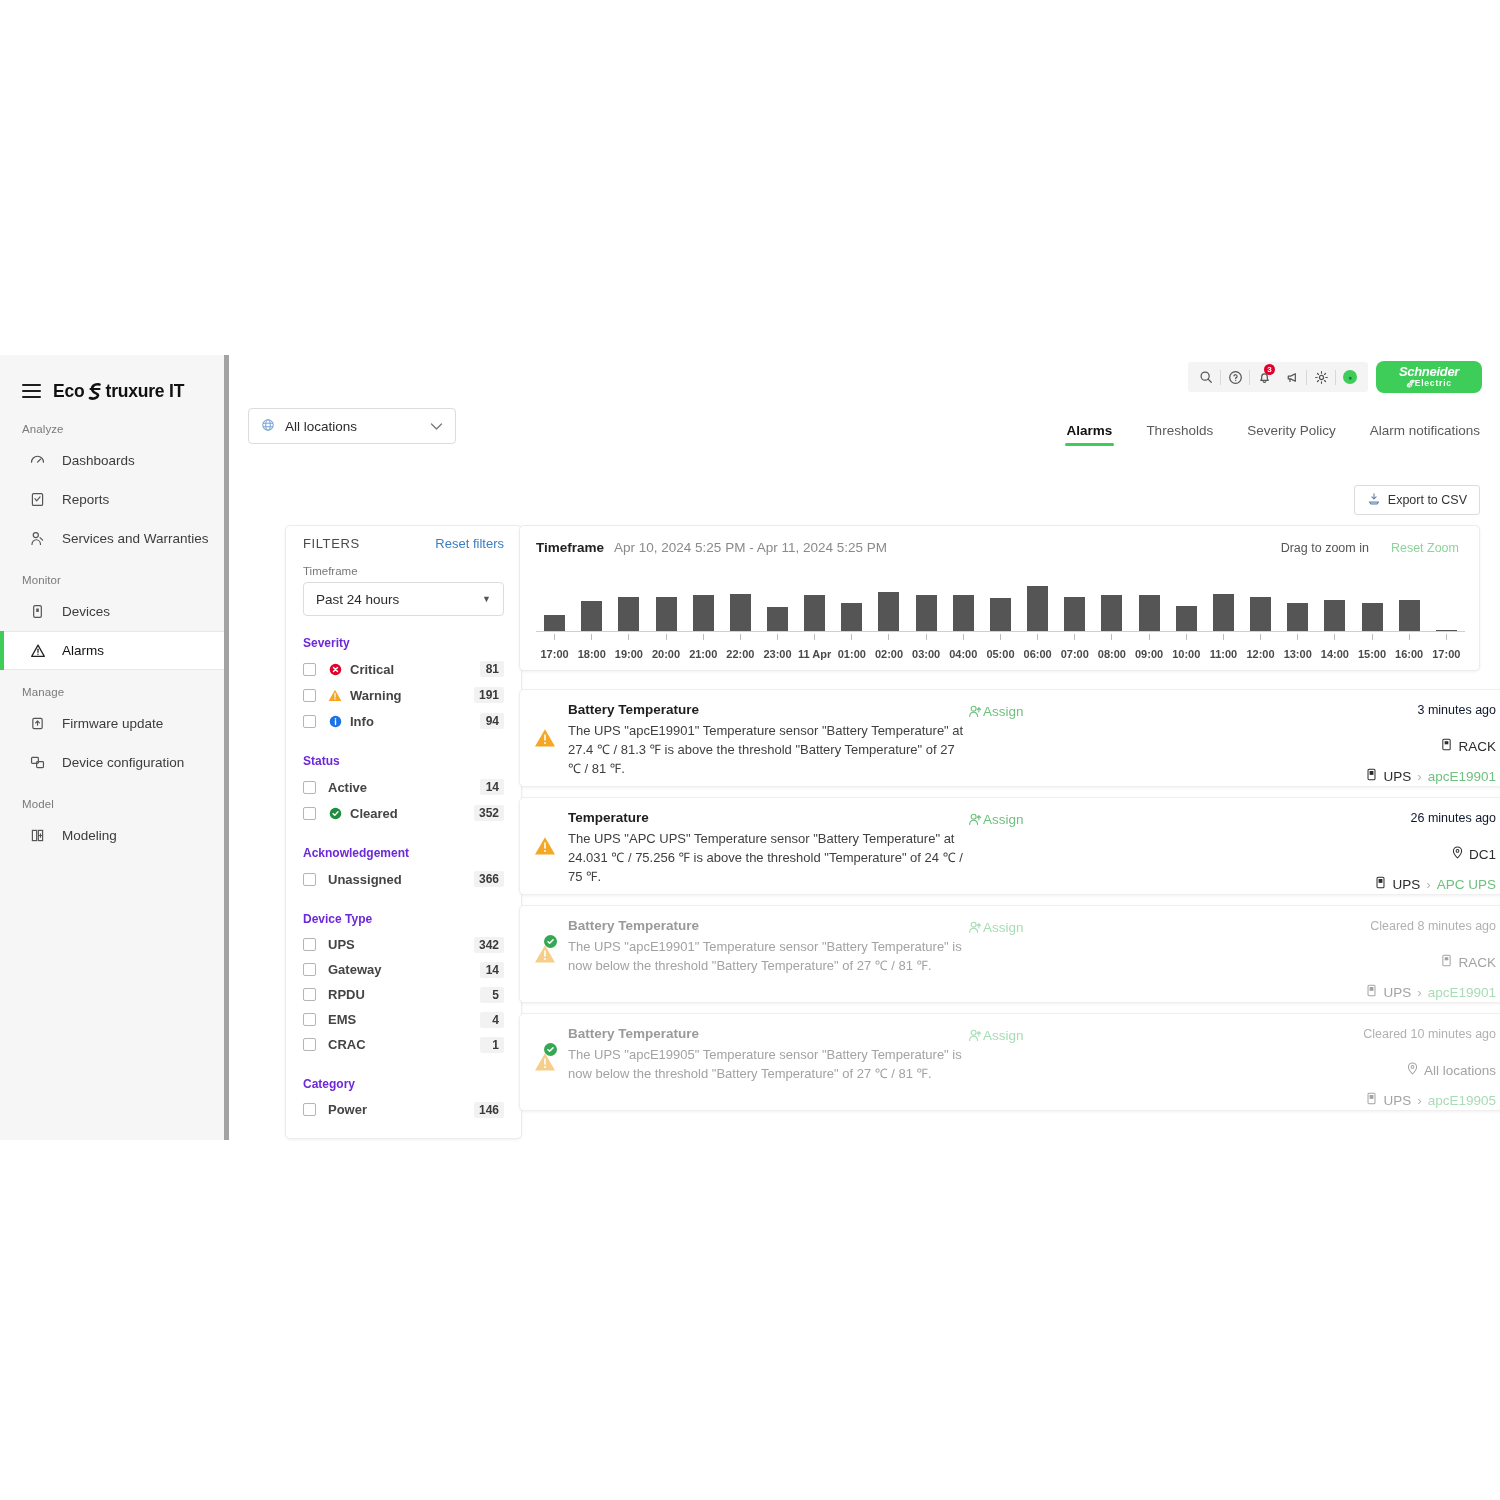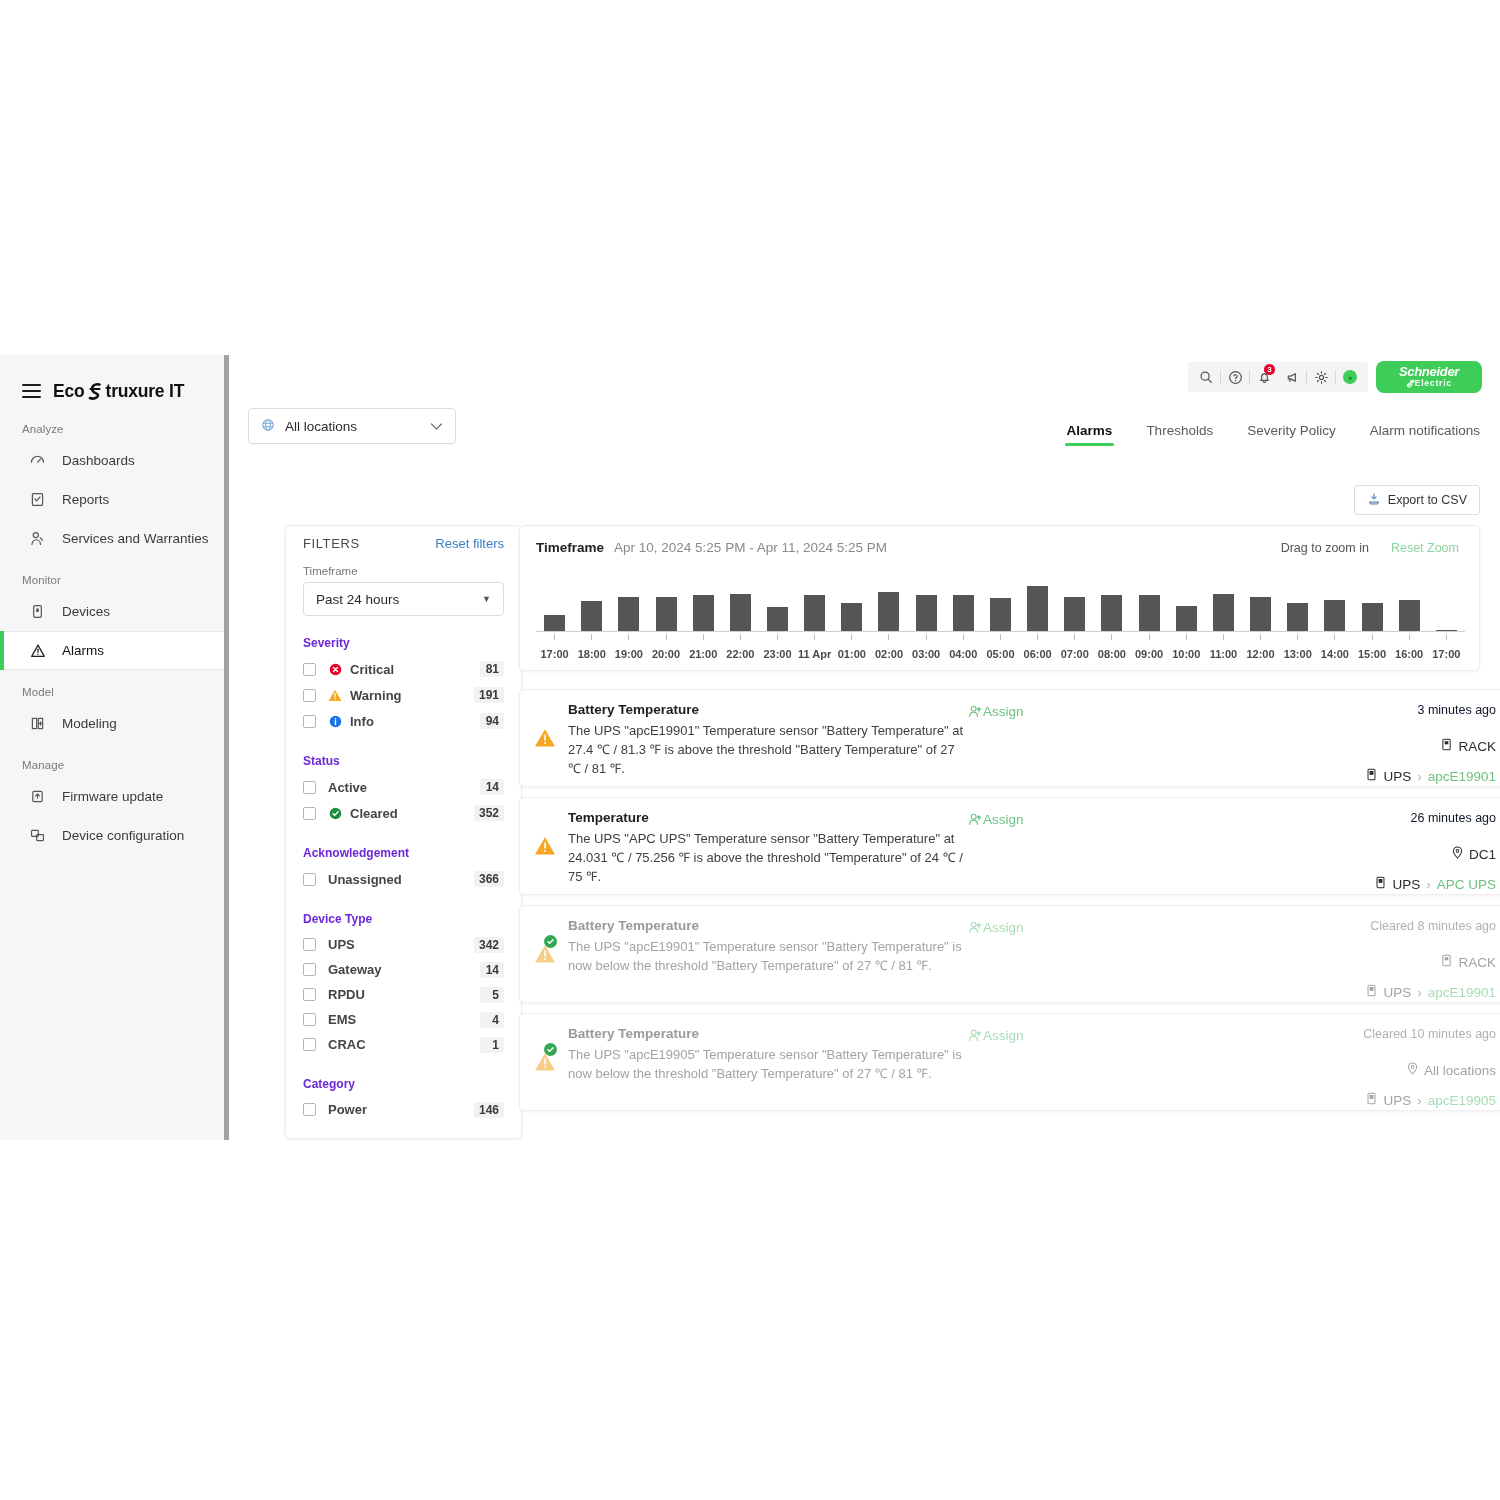--- a/index.html
+++ b/index.html
@@ -298,52 +298,52 @@
             <path d="M10 3.5 L17 16 H3 Z" stroke-linejoin="round"></path>
             <path d="M10 8 v3.5" stroke-linecap="round"></path>
             <circle cx="10" cy="13.6" r=".75" fill="#222" stroke="none"></circle>
           </svg>
         </span>
         <span>Alarms</span>
       </div>
     </div>
 
     <div>
+      <div class="nav-group-label">Manage</div>
+      <div class="nav-item">
+        <span class="nav-ico">
+          <svg width="17" height="17" viewBox="0 0 20 20" fill="none" stroke="#555" stroke-width="1.4">
+            <rect x="4.5" y="4" width="11" height="12" rx="1.5"></rect>
+            <path d="M10 12 V7 M7.8 9.2 L10 7 l2.2 2.2" stroke-linecap="round" stroke-linejoin="round"></path>
+          </svg>
+        </span>
+        <span>Firmware update</span>
+      </div>
+      <div class="nav-item">
+        <span class="nav-ico">
+          <svg width="17" height="17" viewBox="0 0 20 20" fill="none" stroke="#555" stroke-width="1.4">
+            <rect x="3" y="4" width="8" height="7" rx="1"></rect>
+            <rect x="9" y="9" width="8" height="7" rx="1"></rect>
+          </svg>
+        </span>
+        <span>Device configuration</span>
+      </div>
+    </div>
+
+    <div>
       <div class="nav-group-label">Model</div>
       <div class="nav-item">
         <span class="nav-ico">
           <svg width="17" height="17" viewBox="0 0 20 20" fill="none" stroke="#555" stroke-width="1.4">
             <rect x="4" y="4" width="5" height="12"></rect>
             <rect x="11" y="4" width="5" height="12"></rect>
             <path d="M13.5 8 v4 M11.5 10 h4" stroke-linecap="round"></path>
           </svg>
         </span>
         <span>Modeling</span>
-      </div>
-    </div>
-
-    <div>
-      <div class="nav-group-label">Manage</div>
-      <div class="nav-item">
-        <span class="nav-ico">
-          <svg width="17" height="17" viewBox="0 0 20 20" fill="none" stroke="#555" stroke-width="1.4">
-            <rect x="4.5" y="4" width="11" height="12" rx="1.5"></rect>
-            <path d="M10 12 V7 M7.8 9.2 L10 7 l2.2 2.2" stroke-linecap="round" stroke-linejoin="round"></path>
-          </svg>
-        </span>
-        <span>Firmware update</span>
-      </div>
-      <div class="nav-item">
-        <span class="nav-ico">
-          <svg width="17" height="17" viewBox="0 0 20 20" fill="none" stroke="#555" stroke-width="1.4">
-            <rect x="3" y="4" width="8" height="7" rx="1"></rect>
-            <rect x="9" y="9" width="8" height="7" rx="1"></rect>
-          </svg>
-        </span>
-        <span>Device configuration</span>
       </div>
     </div>
   </nav>
 
   <div class="topbar">
     <div class="topbar-icons">
       <div class="tb-ico">
         <svg width="14" height="14" viewBox="0 0 16 16" fill="none" stroke="#555" stroke-width="1.4">
           <circle cx="7" cy="7" r="4.6"></circle>
             <path d="M10.4 10.4 L14 14" stroke-linecap="round"></path>

